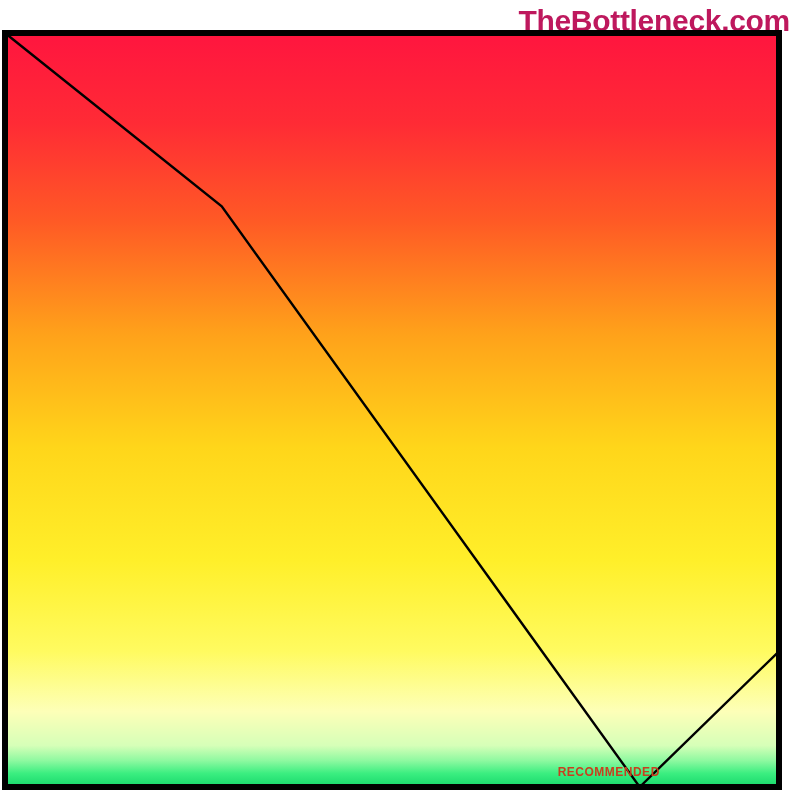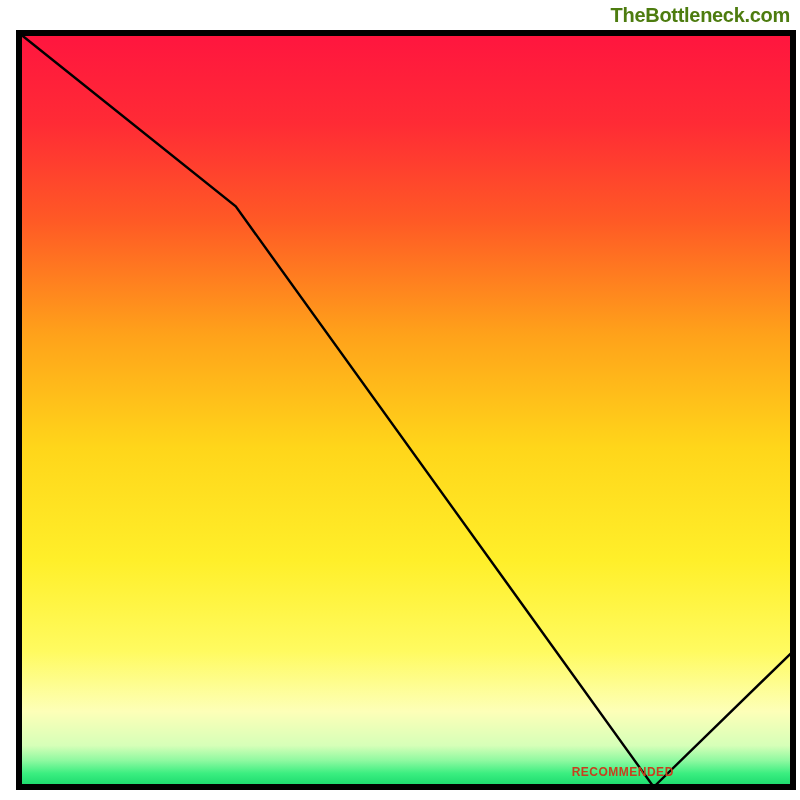--- a/index.html
+++ b/index.html
@@ -13,28 +13,28 @@
   }
   .container {
     position: relative;
     width: 800px;
     height: 800px;
   }
   .watermark {
     position: absolute;
     top: 4px;
     right: 10px;
-    font-size: 20px;
+    font-size: 30px;
     font-weight: 600;
-    color: #4d7c0f;
+    color: #be185d;
     letter-spacing: -0.3px;
   }
   .chart-area {
     position: absolute;
-    left: 16px;
+    left: 2px;
     top: 30px;
     width: 780px;
     height: 760px;
   }
   svg { display: block; }
 </style>
 </head>
 <body>
 
 <div class="container">

